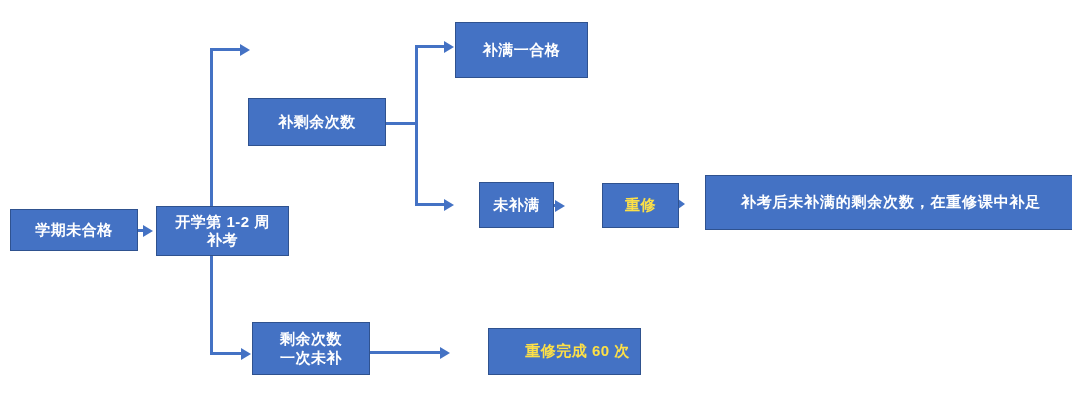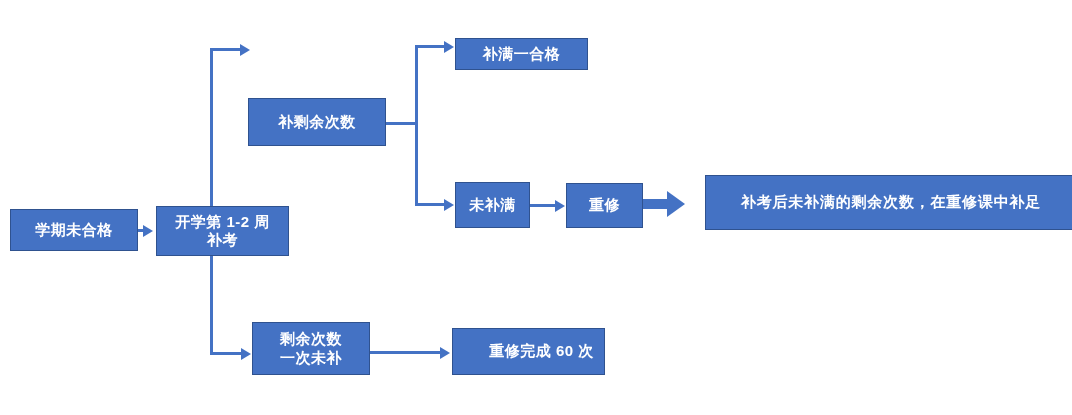--- a/index.html
+++ b/index.html
@@ -26,21 +26,22 @@
     justify-content: center;
     text-align: center;
     font-weight: bold;
     font-size: 15px;
     line-height: 1.22;
     letter-spacing: 0.5px;
     white-space: pre-line;
     padding: 2px 4px;
   }
   .node.red {
-    color: #ffffff;
+    color: #fde047;
+    margin-left: 36px;
   }
   .node.wide-text {
     font-size: 15px;
     letter-spacing: 0.8px;
   }
 
   
   .conn {
     position: absolute;
     background: #4472C4;
@@ -112,23 +113,23 @@
   <div class="conn h-line" style="left:370px; top:351px; width:72px;"></div>
   <div class="arrow-right" style="left:440px; top:346.5px;"></div>
 
   <div class="node" style="left:10px; top:209px; width:128px; height:42px;">学期未合格</div>
 
   <div class="node" style="left:156px; top:206px; width:133px; height:50px;">开学第 1-2 周
 补考</div>
 
   <div class="node" style="left:248px; top:98px; width:138px; height:48px;">补剩余次数</div>
 
-  <div class="node" style="left:455px; top:38px; width:133px; height:32px;">补满一合格</div>
+  <div class="node" style="left:455px; top:22px; width:133px; height:56px;">补满一合格</div>
 
-  <div class="node" style="left:455px; top:182px; width:75px; height:46px;">未补满</div>
+  <div class="node" style="left:479px; top:182px; width:75px; height:46px;">未补满</div>
 
   <div class="node red" style="left:566px; top:183px; width:77px; height:45px;">重修</div>
 
   <div class="node wide-text" style="left:705px; top:175px; width:372px; height:55px;">补考后未补满的剩余次数，在重修课中补足</div>
 
   <div class="node" style="left:252px; top:322px; width:118px; height:53px;">剩余次数
 一次未补</div>
 
   <div class="node red" style="left:452px; top:328px; width:153px; height:47px;padding-left:30px;">重修完成 60 次</div>
 

